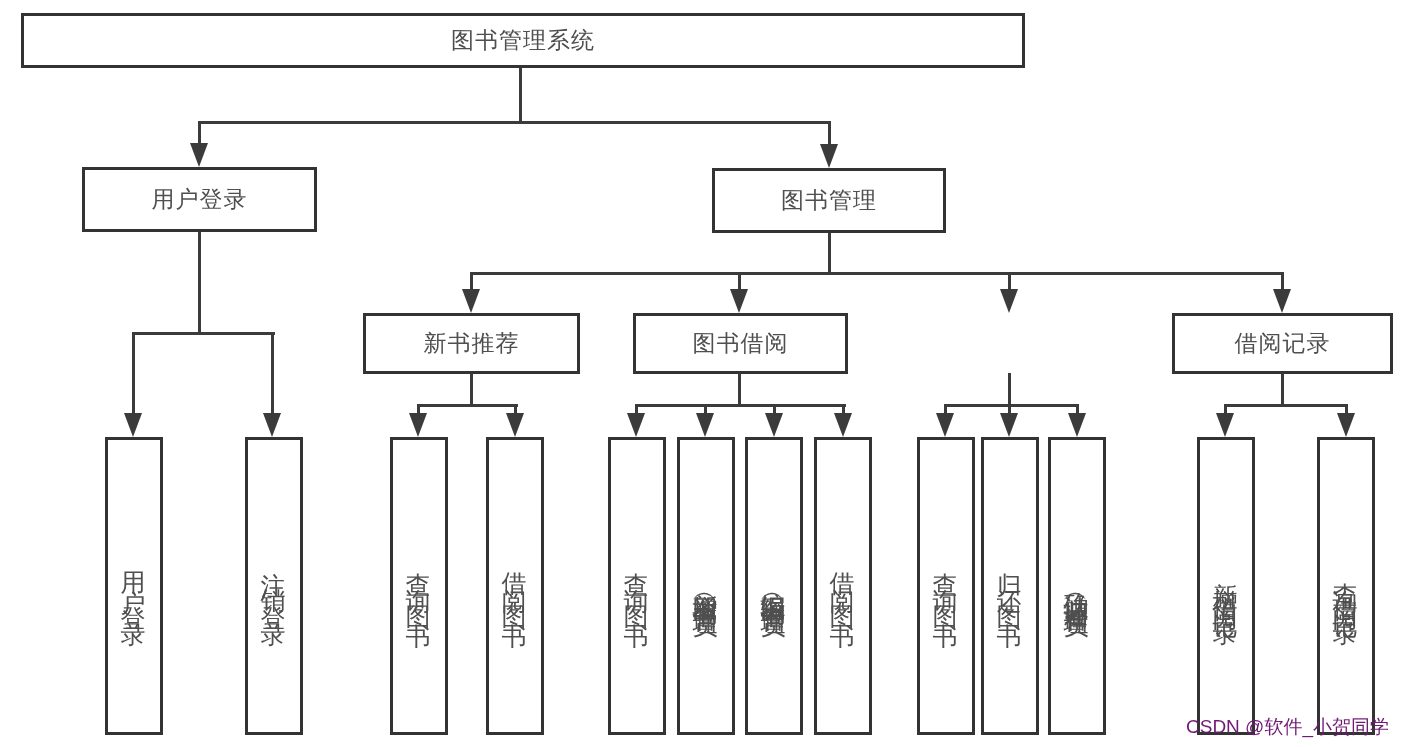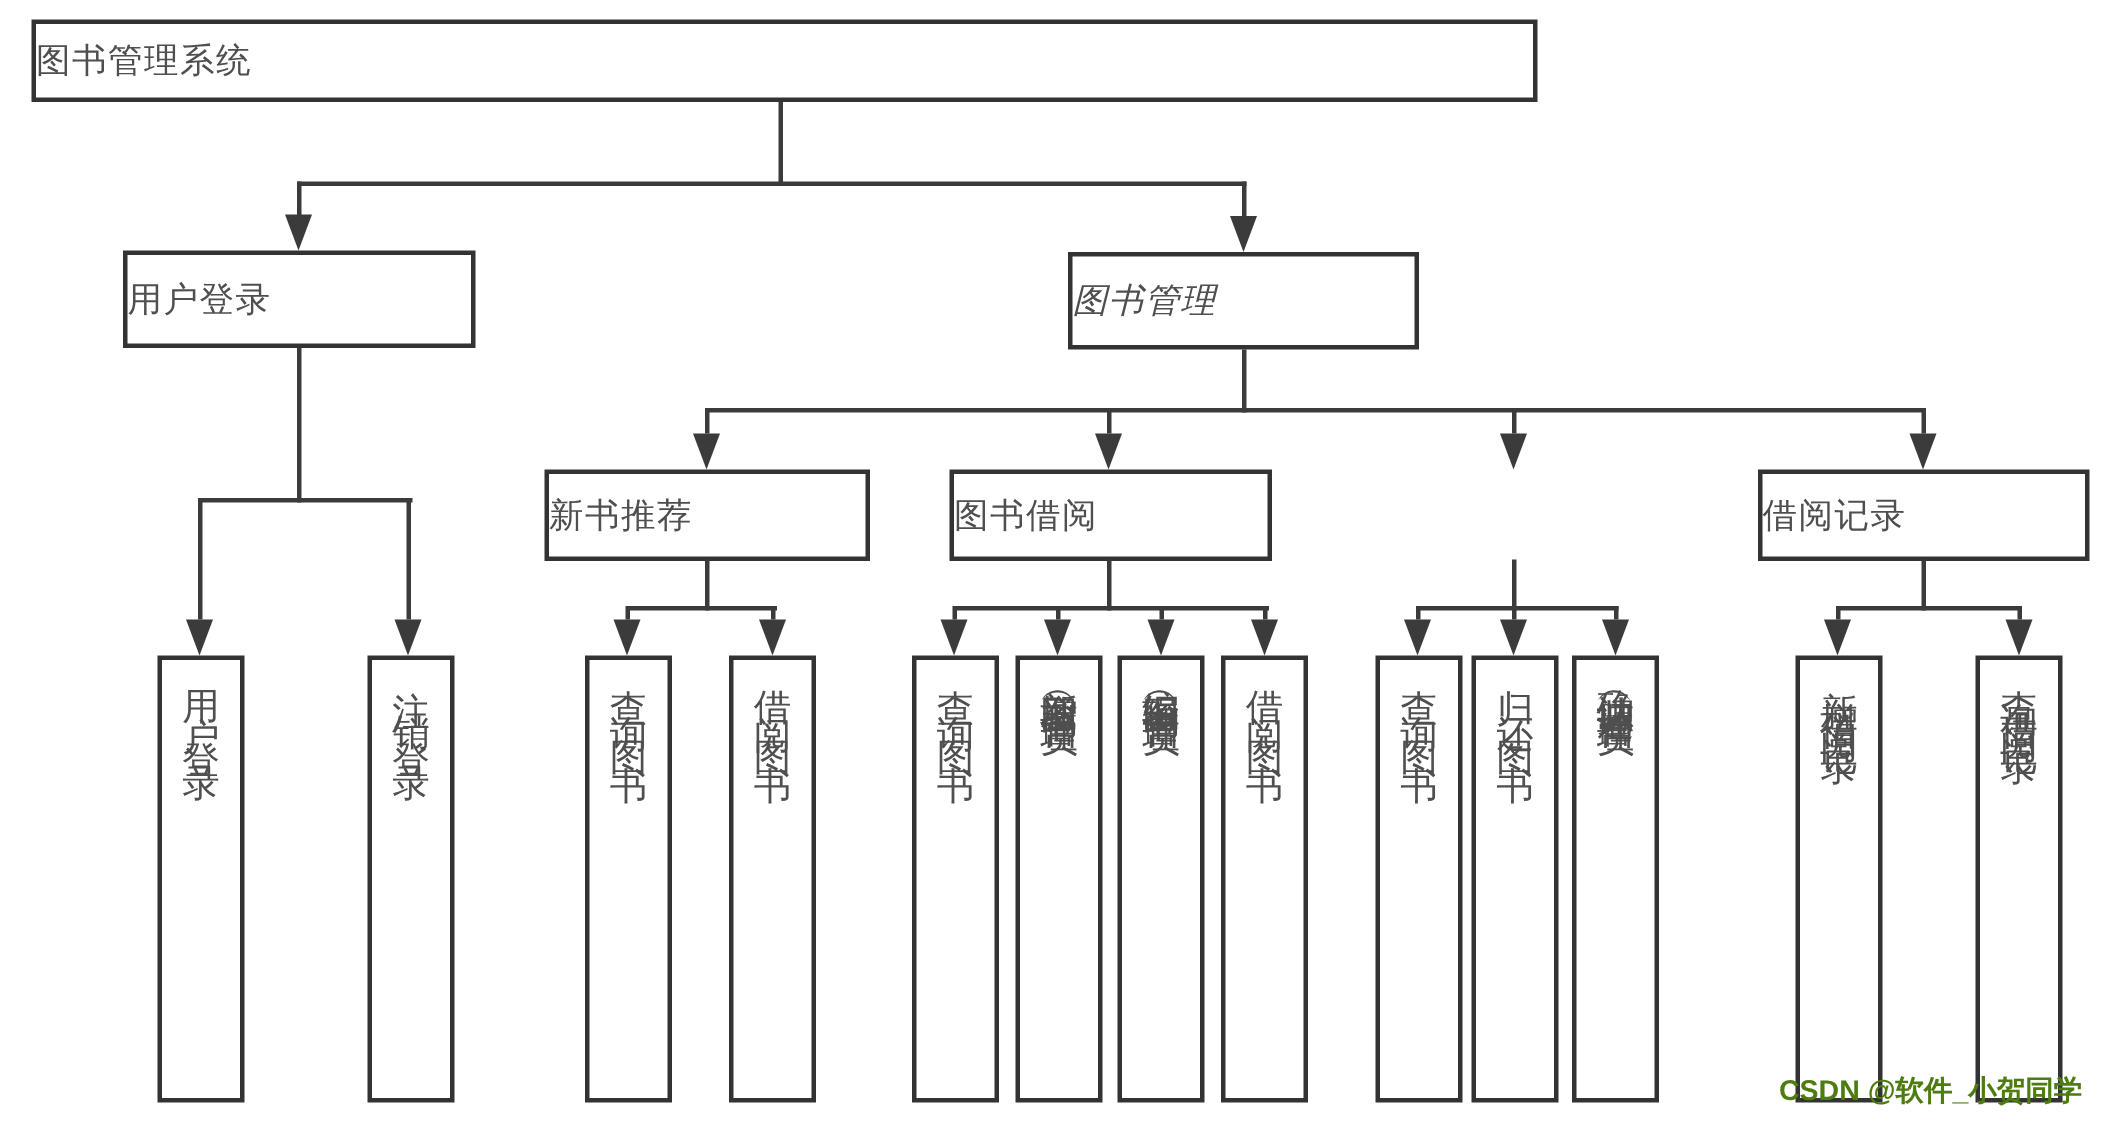--- a/index.html
+++ b/index.html
@@ -1,56 +1,56 @@
 <!DOCTYPE html>
 <html><head>
 <meta charset="utf-8">
 <style>
   html,body{margin:0;padding:0;background:#ffffff;}
   body{font-family:"Liberation Sans",sans-serif;}
   .canvas{position:relative;width:1405px;height:747px;background:#ffffff;overflow:hidden;}
   .node{
     position:absolute;box-sizing:border-box;
     border:3px solid #333333;background:#ffffff;
-    display:flex;align-items:center;
+    display:flex;align-items:center;justify-content:center;
     color:#4f4f4f;font-size:23px;letter-spacing:1px;
   }
   .node.vert{
     writing-mode:vertical-rl;text-orientation:mixed;
     font-size:25px;
   }
   .sp-lg{letter-spacing:17px;}
   .sp-md{letter-spacing:8px;}
   .sp-sm{letter-spacing:3px;}
   .vl{position:absolute;width:3px;background:#3b3b3b;}
   .hl{position:absolute;height:3px;background:#3b3b3b;}
   .arrow{
     position:absolute;width:0;height:0;
     border-left:9px solid transparent;border-right:9px solid transparent;
     border-top:24px solid #3b3b3b;
   }
   .watermark{
     position:absolute;left:1186px;top:714px;
-    color:#4d7c0f;font-size:19px;white-space:nowrap;font-weight:bold;
+    color:#701a75;font-size:19px;white-space:nowrap;
   }
 </style>
 </head>
 <body>
 
 <div class="canvas">
 
   <div class="node" style="left:21px;top:13px;width:1004px;height:55px;">
     <span>图书管理系统</span>
   </div>
 
   <div class="node" style="left:82px;top:167px;width:235px;height:65px;">
     <span>用户登录</span>
   </div>
 
-  <div class="node" style="left:712px;top:168px;width:234px;height:65px;font-style:italic;">
+  <div class="node" style="left:712px;top:168px;width:234px;height:65px;">
     <span>图书管理</span>
   </div>
 
   <div class="node" style="left:633px;top:313px;width:215px;height:61px;">
     <span>图书借阅</span>
   </div>
 
   <div class="node" style="left:363px;top:313px;width:217px;height:61px;">
     <span>新书推荐</span>
   </div>

